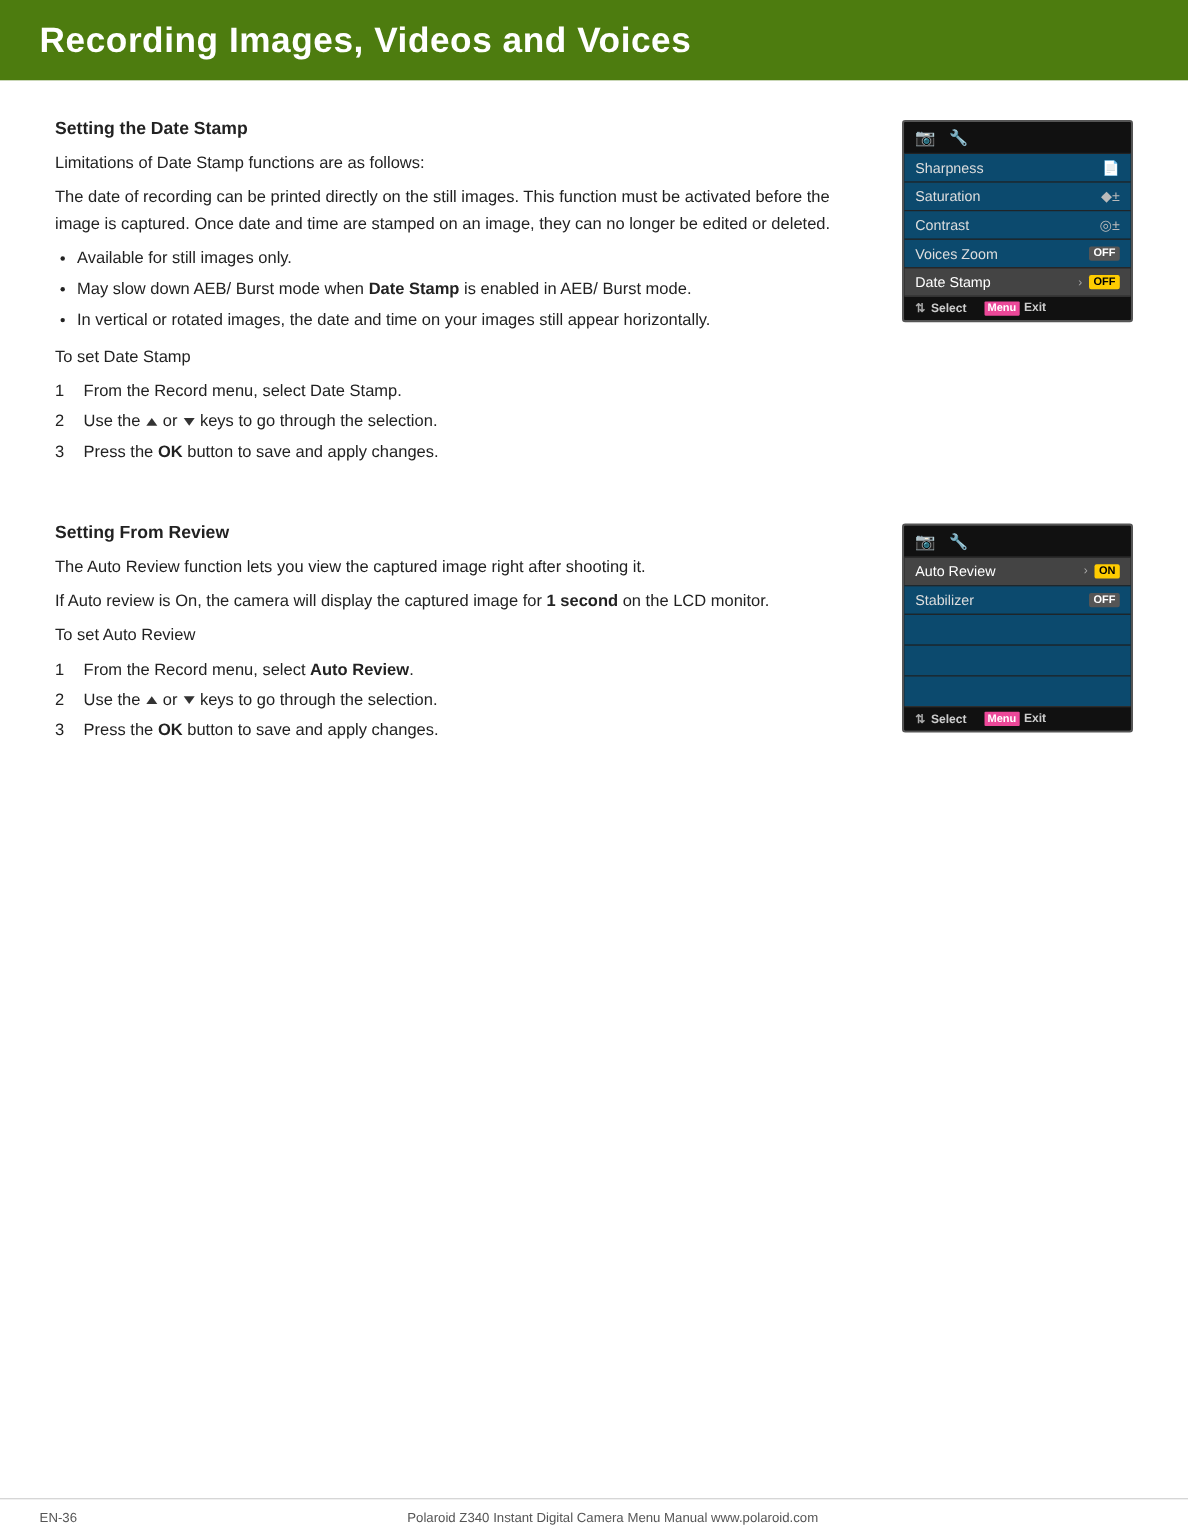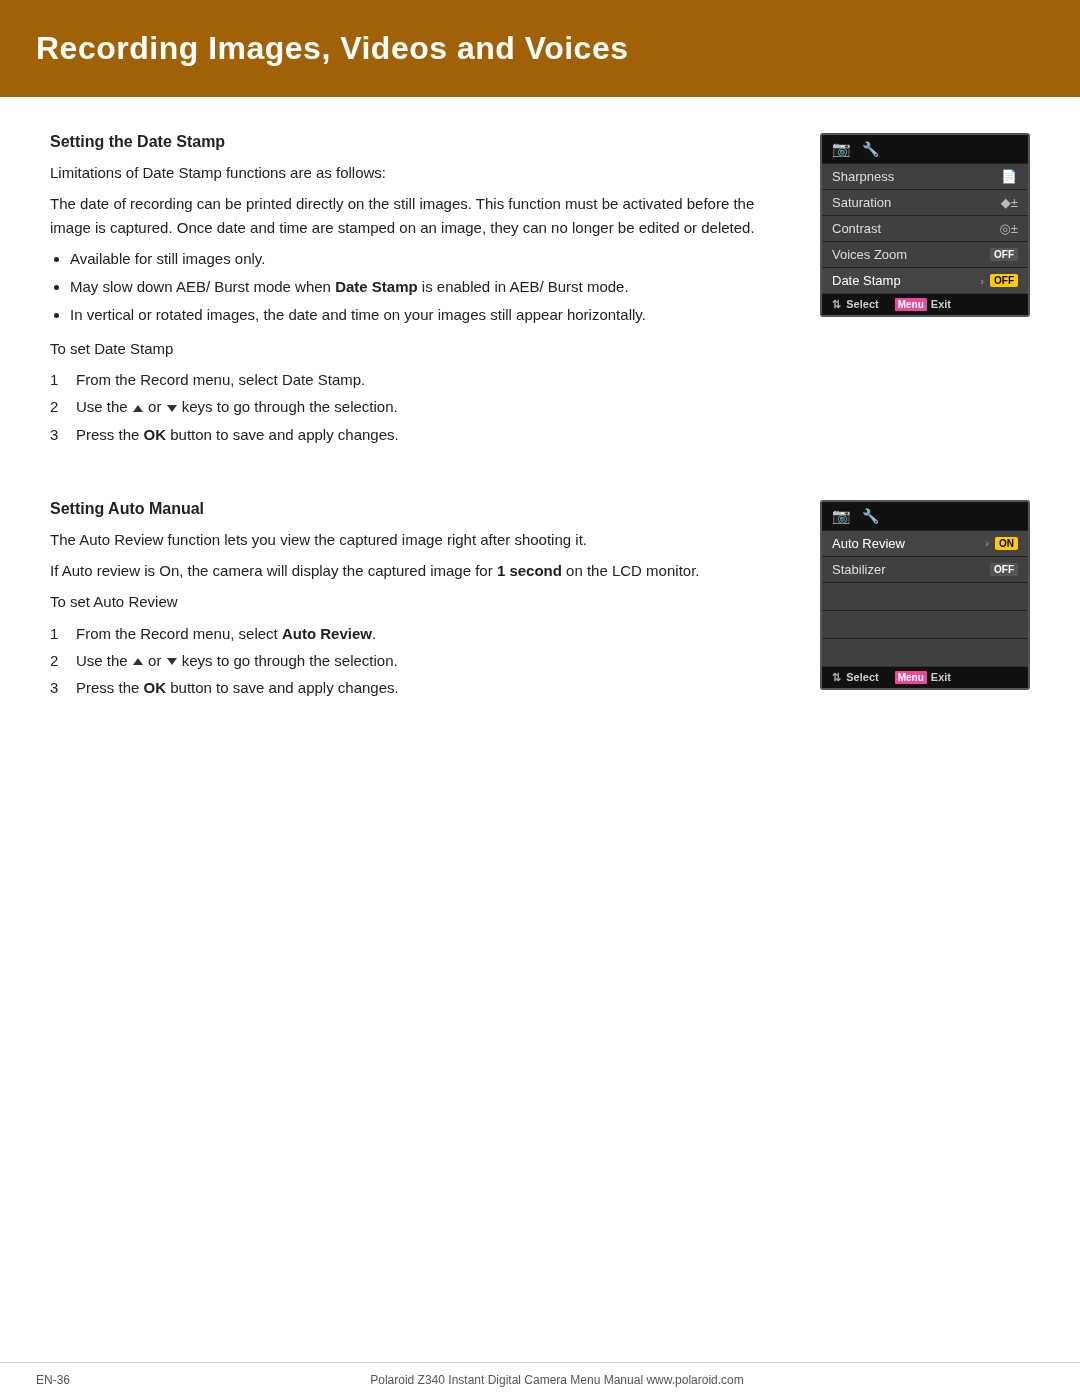--- a/index.html
+++ b/index.html
@@ -8,22 +8,22 @@
       min-height: 1397px;
       font-family: Arial, sans-serif;
       font-size: 15px;
       background: #fff;
       color: #222;
       position: relative;
     }
 
     
     .page-header {
-      background: #a16207;
-      padding: 30px 36px;
+      background: #4d7c0f;
+      padding: 18px 36px;
       margin-bottom: 0;
     }
     .page-header h1 {
       color: #fff;
       font-size: 32px;
       font-weight: bold;
       letter-spacing: 0.5px;
     }
 
     
@@ -105,21 +105,21 @@
       font-size: 14px;
     }
 
     .cam-menu-item {
       display: flex;
       align-items: center;
       justify-content: space-between;
       padding: 5px 10px;
       font-size: 13px;
       color: #ddd;
-      background: #404040;
+      background: #0c4a6e;
       border-top: 1px solid #222;
     }
     .cam-menu-item.highlighted {
       background: #444;
       color: #fff;
     }
     .cam-menu-item .item-label { flex: 1; }
     .cam-menu-item .item-icon {
       color: #bbb;
       font-size: 13px;
@@ -280,21 +280,21 @@
           <span><span class="sel-icon">⇅</span> <span>Select</span></span>
           <span><span class="menu-word">Menu</span><span>Exit</span></span>
         </div>
       </div>
     </div>
   </div>
 
   <div class="section">
     <div class="section-text">
       <div class="section-title">
-        <span>Setting Auto Manual</span>
+        <span>Setting From Review</span>
       </div>
       <p>
         The Auto Review function lets you view the captured image right after shooting it.
       </p>
       <p>
         If Auto review is On, the camera will display the captured image for <strong>1 second</strong> on the LCD monitor.
       </p>
       <p>To set Auto Review</p>
       <ol class="steps">
         <li>

